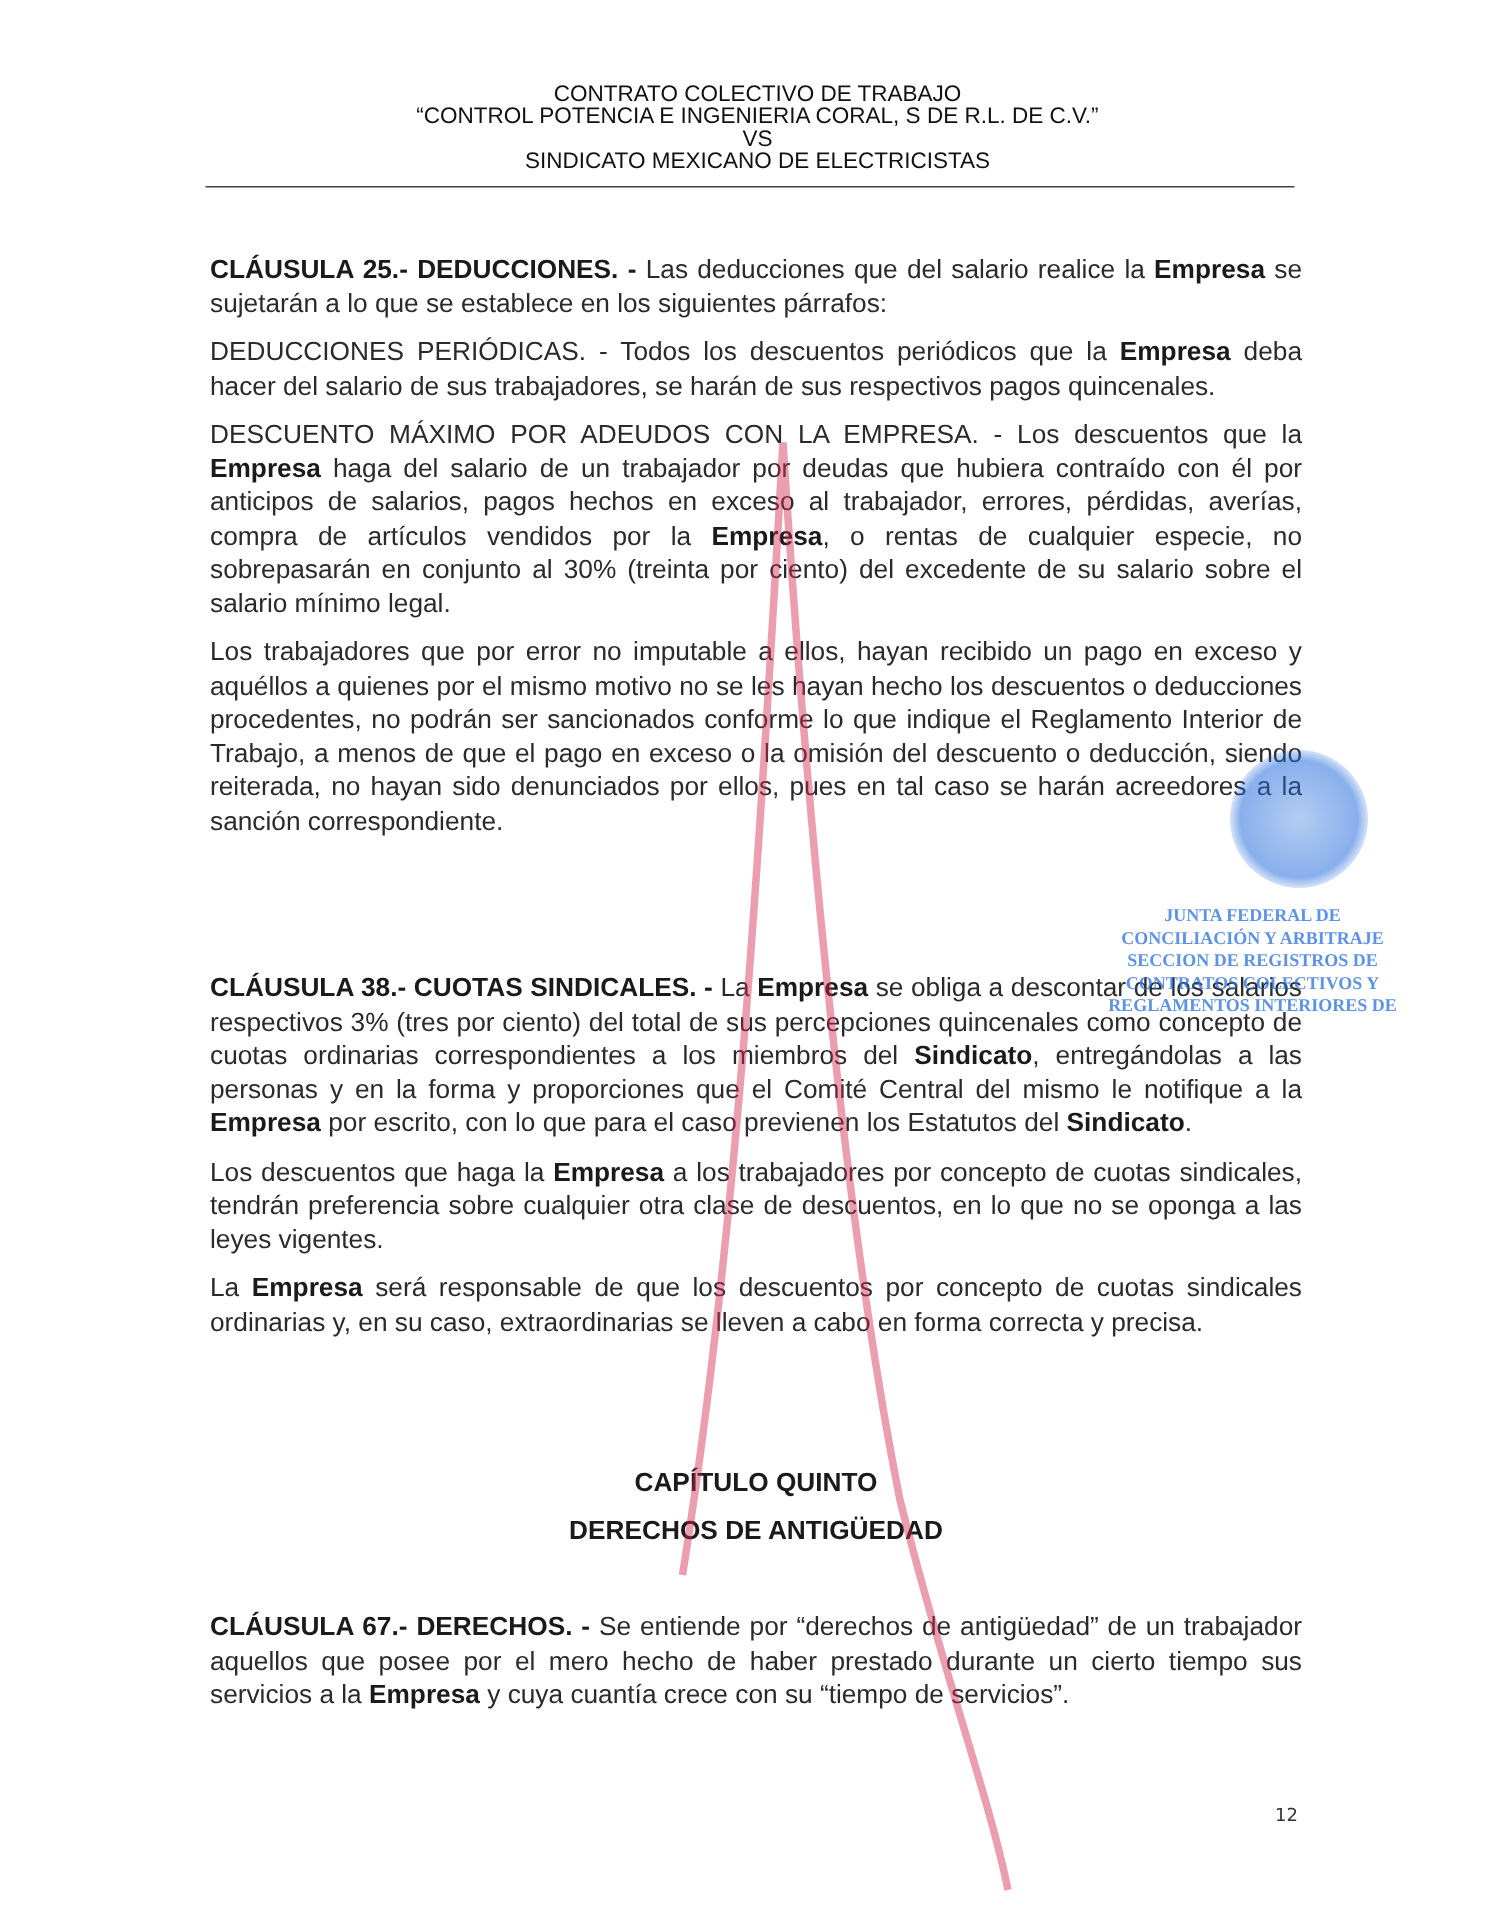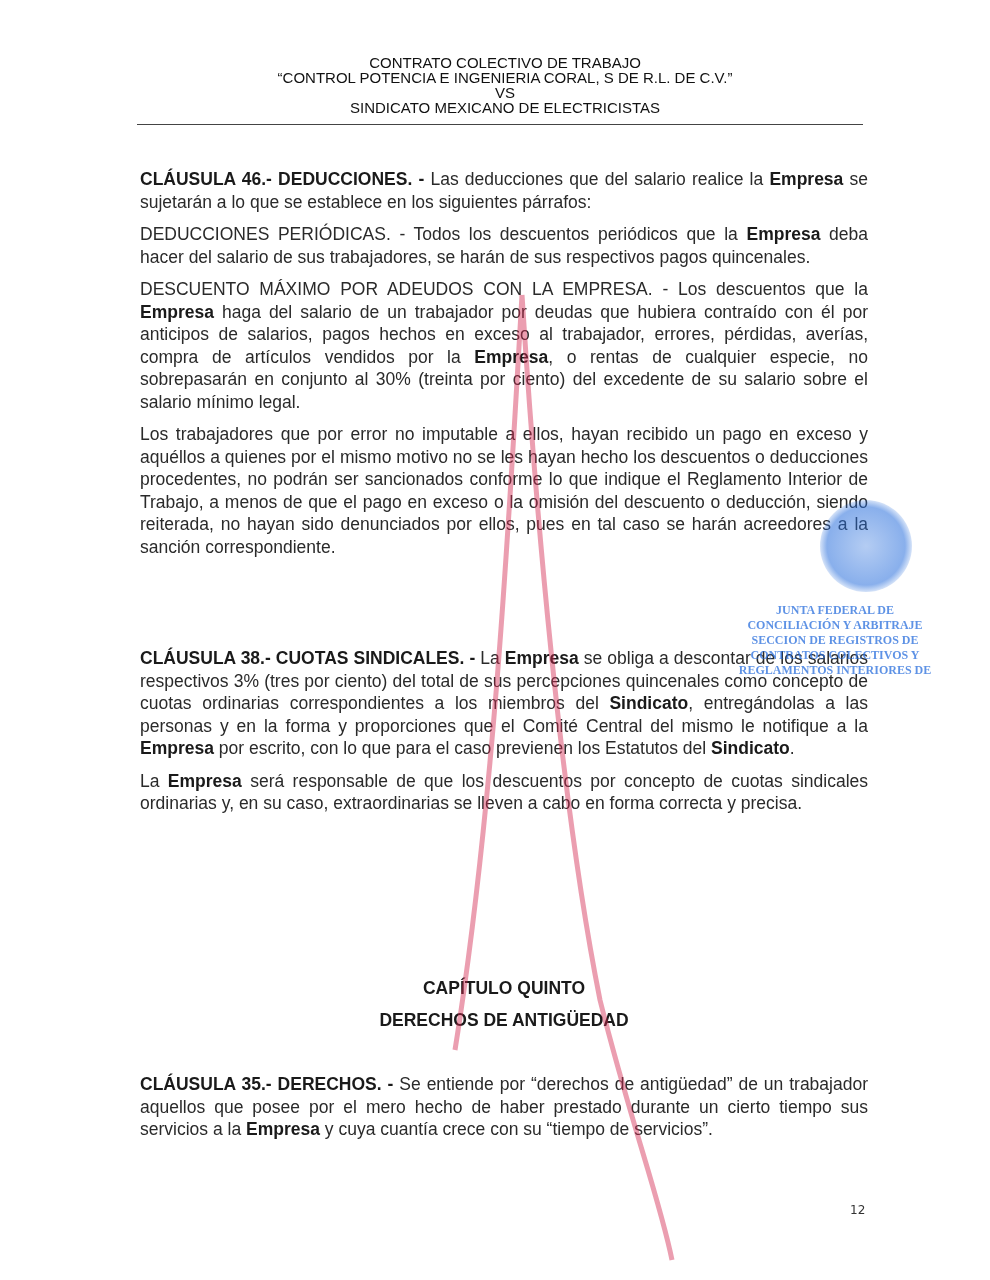--- a/index.html
+++ b/index.html
@@ -29,36 +29,37 @@
 
 <div class="header">
   <div>CONTRATO COLECTIVO DE TRABAJO</div>
   <div>“CONTROL POTENCIA E INGENIERIA CORAL, S DE R.L. DE C.V.”</div>
   <div>VS</div>
   <div>SINDICATO MEXICANO DE ELECTRICISTAS</div>
 </div>
 <div class="rule"></div>
 
 <div class="body" style="top:168px;">
-  <p><b>CLÁUSULA 46.- DEDUCCIONES. -</b><span> Las deducciones que del salario realice la </span><b>Empresa</b><span> se sujetarán a lo que se establece en los siguientes párrafos:</span></p>
+  <p><b>CLÁUSULA 25.- DEDUCCIONES. -</b><span> Las deducciones que del salario realice la </span><b>Empresa</b><span> se sujetarán a lo que se establece en los siguientes párrafos:</span></p>
   <p><span>DEDUCCIONES PERIÓDICAS. - Todos los descuentos periódicos que la </span><b>Empresa</b><span> deba hacer del salario de sus trabajadores, se harán de sus respectivos pagos quincenales.</span></p>
   <p><span>DESCUENTO MÁXIMO POR ADEUDOS CON LA EMPRESA. - Los descuentos que la </span><b>Empresa</b><span> haga del salario de un trabajador por deudas que hubiera contraído con él por anticipos de salarios, pagos hechos en exceso al trabajador, errores, pérdidas, averías, compra de artículos vendidos por la </span><b>Empresa</b><span>, o rentas de cualquier especie, no sobrepasarán en conjunto al 30% (treinta por ciento) del excedente de su salario sobre el salario mínimo legal.</span></p>
   <p>Los trabajadores que por error no imputable a ellos, hayan recibido un pago en exceso y aquéllos a quienes por el mismo motivo no se les hayan hecho los descuentos o deducciones procedentes, no podrán ser sancionados conforme lo que indique el Reglamento Interior de Trabajo, a menos de que el pago en exceso o la omisión del descuento o deducción, siendo reiterada, no hayan sido denunciados por ellos, pues en tal caso se harán acreedores a la sanción correspondiente.</p>
 </div>
 
 <div class="body" style="top:647px;">
   <p><b>CLÁUSULA 38.- CUOTAS SINDICALES. -</b><span> La </span><b>Empresa</b><span> se obliga a descontar de los salarios respectivos 3% (tres por ciento) del total de sus percepciones quincenales como concepto de cuotas ordinarias correspondientes a los miembros del </span><b>Sindicato</b><span>, entregándolas a las personas y en la forma y proporciones que el Comité Central del mismo le notifique a la </span><b>Empresa</b><span> por escrito, con lo que para el caso previenen los Estatutos del </span><b>Sindicato</b><span>.</span></p>
+  <p><span>Los descuentos que haga la </span><b>Empresa</b><span> a los trabajadores por concepto de cuotas sindicales, tendrán preferencia sobre cualquier otra clase de descuentos, en lo que no se oponga a las leyes vigentes.</span></p>
   <p><span>La </span><b>Empresa</b><span> será responsable de que los descuentos por concepto de cuotas sindicales ordinarias y, en su caso, extraordinarias se lleven a cabo en forma correcta y precisa.</span></p>
 </div>
 
 <div class="chapter" style="top:978px;">CAPÍTULO QUINTO</div>
 <div class="chapter" style="top:1010px;">DERECHOS DE ANTIGÜEDAD</div>
 
 <div class="body" style="top:1073px;">
-  <p><b>CLÁUSULA 35.- DERECHOS. -</b><span> Se entiende por “derechos de antigüedad” de un trabajador aquellos que posee por el mero hecho de haber prestado durante un cierto tiempo sus servicios a la </span><b>Empresa</b><span> y cuya cuantía crece con su “tiempo de servicios”.</span></p>
+  <p><b>CLÁUSULA 67.- DERECHOS. -</b><span> Se entiende por “derechos de antigüedad” de un trabajador aquellos que posee por el mero hecho de haber prestado durante un cierto tiempo sus servicios a la </span><b>Empresa</b><span> y cuya cuantía crece con su “tiempo de servicios”.</span></p>
 </div>
 
 <div class="stamp">
   <div class="seal"></div>
   <div class="stamp-text">
     <div>JUNTA FEDERAL DE</div>
     <div>CONCILIACIÓN Y ARBITRAJE</div>
     <div>SECCION DE REGISTROS DE</div>
     <div>CONTRATOS COLECTIVOS Y</div>
     <div>REGLAMENTOS INTERIORES DE</div>

